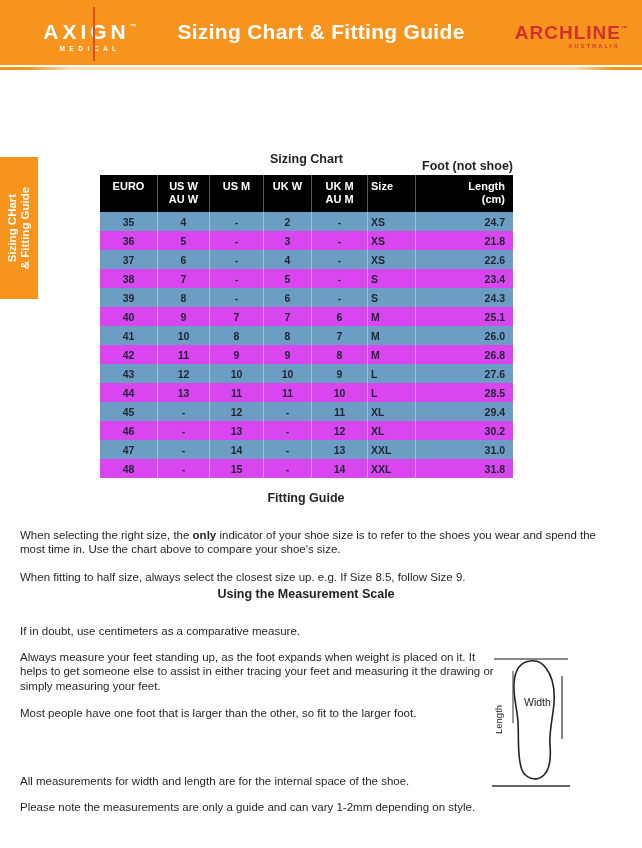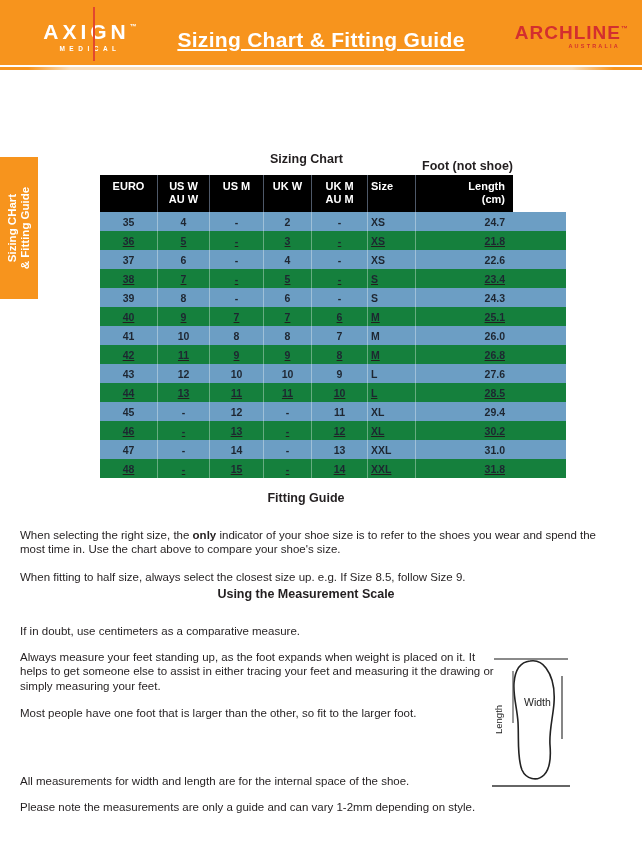--- a/index.html
+++ b/index.html
@@ -16,22 +16,22 @@
   .header-rule{
     position:absolute;top:67px;left:0;width:642px;height:3px;
     background:linear-gradient(90deg,#F7941D 0,#F7941D 28px,#F8DDBA 70px,#F8DDBA 572px,#F7941D 614px,#F7941D 642px);
   }
   .axign{position:relative;margin-left:30px;margin-top:2px;width:120px;text-align:center;}
   .axign-name{color:#fff;font-size:21px;font-weight:700;letter-spacing:4px;line-height:22px;}
   .axign-name sup{font-size:7px;letter-spacing:0;vertical-align:10px;}
   .axign-sub{color:#fff;font-size:6.5px;font-weight:700;letter-spacing:4.5px;margin-top:2px;}
   .axign-line{position:absolute;left:63px;top:-9px;width:1.6px;height:54px;background:#E2472F;}
   .doc-title{
-    margin:8px;color:#fff;font-size:21px;font-weight:700;letter-spacing:.3px;
-    position:absolute;left:0;right:0;text-align:center;top:20px;text-decoration:underline;
+    margin:0;color:#fff;font-size:21px;font-weight:700;letter-spacing:.3px;
+    position:absolute;left:0;right:0;text-align:center;top:20px;
   }
   .archline{margin-right:14px;margin-top:4px;text-align:right;z-index:2;}
   .arch-name{color:#D32F2F;font-size:19px;font-weight:700;letter-spacing:1px;line-height:18px;}
   .arch-name sup{font-size:7px;vertical-align:8px;letter-spacing:0;}
   .arch-sub{color:#D32F2F;font-size:5.5px;font-weight:700;letter-spacing:2.2px;margin-top:1px;margin-right:8px;}
   
   .side-tab{position:absolute;left:0;top:157px;width:38px;height:142px;background:#F7941D;}
   .side-tab-inner{
     position:absolute;left:-52px;top:52px;width:142px;height:38px;
     transform:rotate(-90deg);
@@ -48,24 +48,24 @@
     background:#000000;height:37px;
   }
   .th{
     color:#fff;font-size:11px;font-weight:700;line-height:13px;
     display:flex;flex-direction:column;align-items:center;padding-top:5px;
     border-right:1px solid rgba(173,196,231,.45);
   }
   .th:last-child{border-right:none;}
   .th.c5{align-items:flex-start;padding-left:3px;}
   .th.c6{align-items:flex-end;padding-right:8px;}
-  .t-body{width:466px;}
+  .t-body{width:413px;}
   .tr{display:grid;grid-template-columns:58px 52px 54px 48px 56px 48px 97px;height:19px;}
   .tr.blue{background:#6C9EC4;}
-  .tr.peri{background:#15803d;text-decoration:underline;}
+  .tr.peri{background:#d946ef;}
   .td{
     font-size:10.5px;font-weight:700;color:#1E2631;
     display:flex;align-items:center;justify-content:center;
     border-right:1px solid rgba(255,255,255,.35);
   }
   .td:last-child{border-right:none;}
   .td.c5{justify-content:flex-start;padding-left:3px;}
   .td.c6{justify-content:flex-end;padding-right:8px;}
   
   .sec-title{position:absolute;left:0;width:612px;text-align:center;font-size:12.5px;font-weight:700;}

